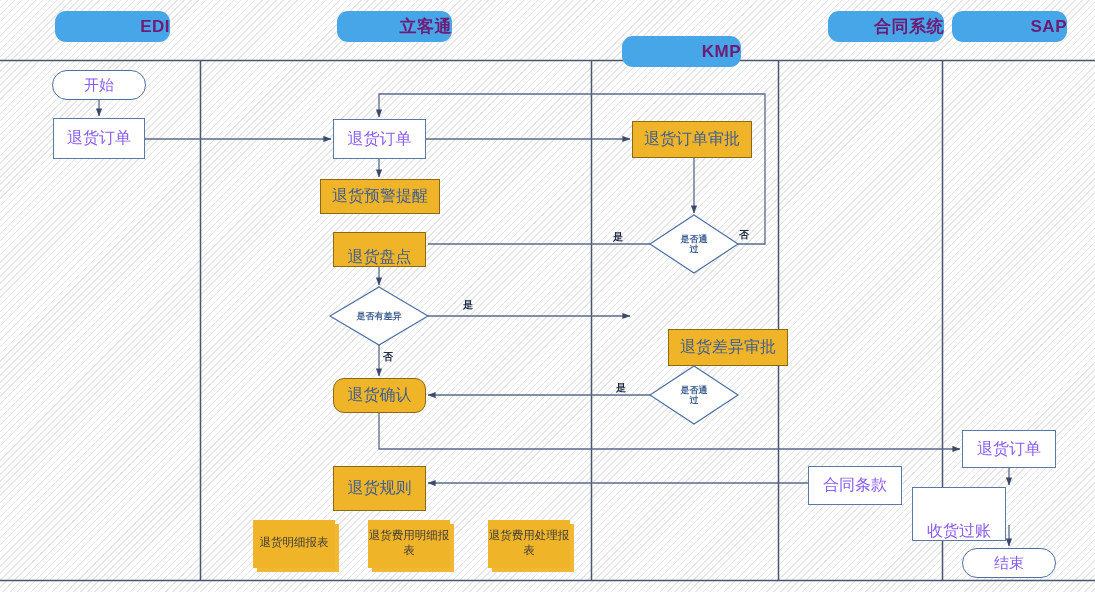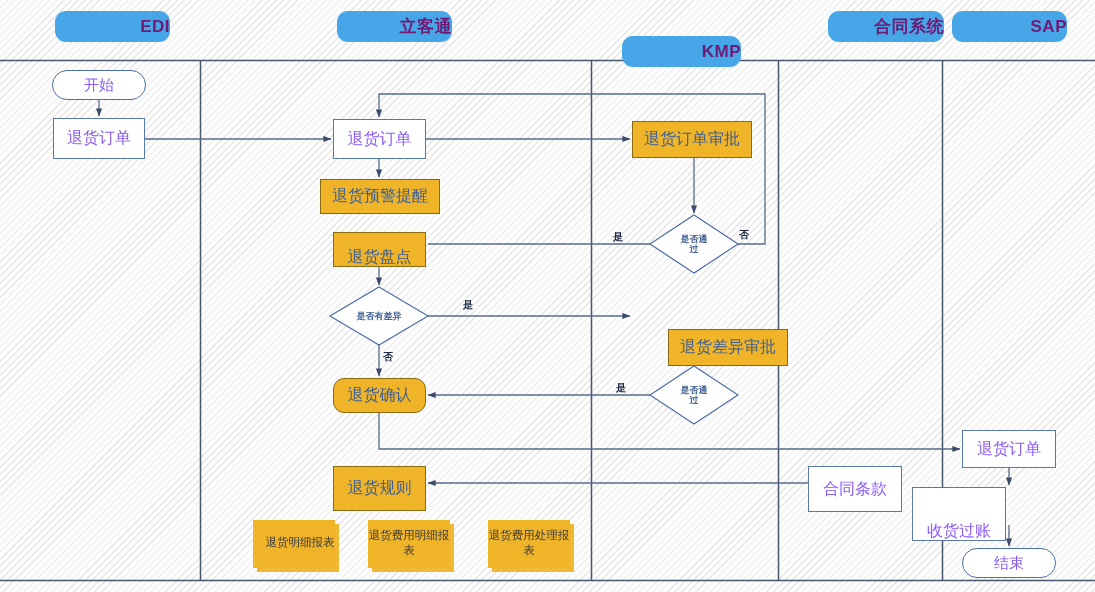--- a/index.html
+++ b/index.html
@@ -220,37 +220,37 @@
   </div>
 
   <div class="node node-orange" style="left:668px;top:297px;width:120px;height:37px;margin-top:32px;">
     <span>退货差异审批</span>
   </div>
 
   <div class="node node-decision" style="left:650px;top:366px;width:88px;height:58px;">
     <span class="dec-text" style="width:34px;">是否通过</span>
   </div>
 
-  <div class="node node-process" style="left:808px;top:466px;width:94px;height:46px;">
+  <div class="node node-process" style="left:808px;top:466px;width:94px;height:39px;">
     <span>合同条款</span>
   </div>
 
   <div class="node node-process" style="left:962px;top:430px;width:94px;height:38px;">
     <span>退货订单</span>
   </div>
 
   <div class="node node-process" style="left:912px;top:487px;width:94px;height:54px;align-items:flex-end;">
     <span>收货过账</span>
   </div>
 
   <div class="node node-terminator" style="left:962px;top:548px;width:94px;height:30px;">
     <span>结束</span>
   </div>
 
-  <div class="note" style="left:259px;top:520px;width:82px;height:48px;">
+  <div class="note" style="left:253px;top:520px;width:82px;height:48px;">
     <span class="note-body">退货明细报表</span>
   </div>
   <div class="note" style="left:368px;top:520px;width:82px;height:48px;">
     <span class="note-body">退货费用明细报表</span>
   </div>
   <div class="note" style="left:488px;top:520px;width:82px;height:48px;">
     <span class="note-body">退货费用处理报表</span>
   </div>
 
   <div class="edge-label" style="left:613px;top:230px;">是</div>

